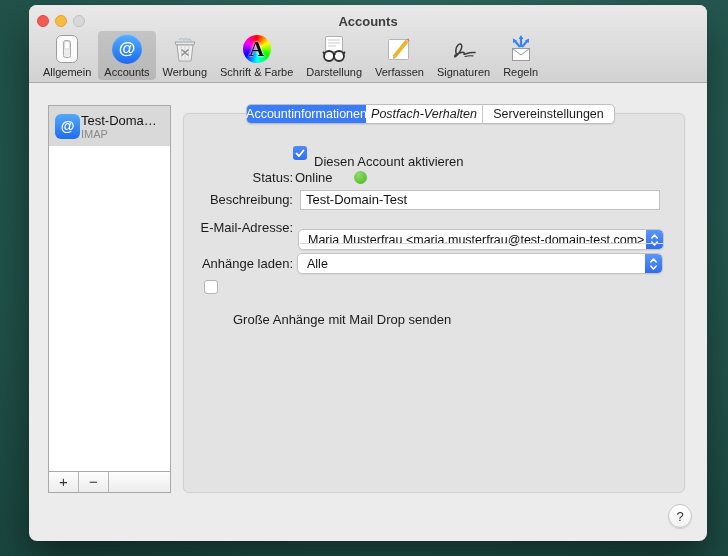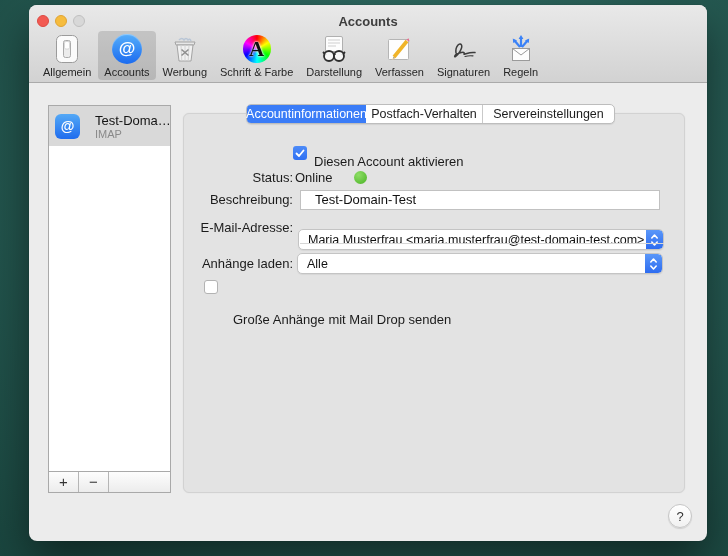--- a/index.html
+++ b/index.html
@@ -64,21 +64,21 @@
     background:#fff; border:1px solid #a9a9a9;
   }
   .account-row { display:flex; align-items:center; height:40px; padding-left:6px; }
   .account-row.selected { background:#d9d9d9; }
   .account-icon {
     width:25px; height:25px; border-radius:6px; flex:none;
     background:linear-gradient(180deg,#54a9f6,#1f6cee);
     color:#fff; font-size:14px; font-weight:bold;
     display:flex; align-items:center; justify-content:center;
   }
-  .account-texts { margin-left:15px; overflow:hidden; }
+  .account-texts { margin-left:1px; overflow:hidden; }
   .account-name { font-size:13px; color:#141414; white-space:nowrap; }
   .account-type { font-size:11px; color:#8a8a8a; }
   .sidebar-footer {
     position:absolute; left:0; right:0; bottom:0; height:21px;
     display:flex; border-top:1px solid #a9a9a9;
     background:linear-gradient(#fdfdfd,#ececec);
   }
   .sf-btn {
     width:30px; border-right:1px solid #b5b5b5; text-align:center;
     font-size:15px; line-height:19px; color:#333;
@@ -99,21 +99,21 @@
   .tab {
     display:flex; align-items:center; justify-content:center;
     color:#1c1c1c; white-space:nowrap;
   }
   .tab.t0 { width:119px; }
   .tab.t1 { width:116px; border-left:1px solid #c9c9c9; }
   .tab.t2 { flex:1; border-left:1px solid #c9c9c9; }
   .tab.selected {
     background:#3a7cf7; color:#fff; border-radius:4px 0 0 4px; border-left:none;
   }
-  .tab.selected + .tab { border-left:none; }
+  .tab.selected + .tab { border-left:none;font-style:italic; }
   
   .form-label {
     position:absolute; left:40px; width:224px; text-align:right;
     font-size:13px; color:#1b1b1b; white-space:nowrap;
   }
   .checkbox {
     position:absolute; width:14px; height:14px; border-radius:3px;
     background:#fff; border:1px solid #b3b3b3;
     display:flex; align-items:center; justify-content:center;
   }
@@ -122,21 +122,21 @@
   }
   .cb-label { position:absolute; font-size:13px; color:#1b1b1b; white-space:nowrap; }
   .status-value { position:absolute; left:266px; top:165px; font-size:13px; color:#1b1b1b; }
   .status-dot {
     position:absolute; left:325px; top:166px; width:13px; height:13px; border-radius:50%;
     background:radial-gradient(circle at 35% 30%, #8ede66, #49b224);
   }
   .text-field {
     position:absolute; left:271px; top:185px; width:360px; height:20px;
     background:#fff; border:1px solid #c1c1c1;
-    font-size:13px; color:#111; padding:0 14px; line-height:18px;
+    font-size:13px; color:#111; padding:0 5px; line-height:18px;
     white-space:nowrap; overflow:hidden;
   }
   .popup {
     position:absolute; height:21px; background:#fff;
     border:1px solid #c4c4c4; border-radius:5px;
     box-shadow:0 1px 1px rgba(0,0,0,.06);
     display:flex; align-items:center; overflow:hidden;
   }
   .popup-value {
     flex:1; font-size:12.5px; color:#111; padding:0 6px 0 9px;

